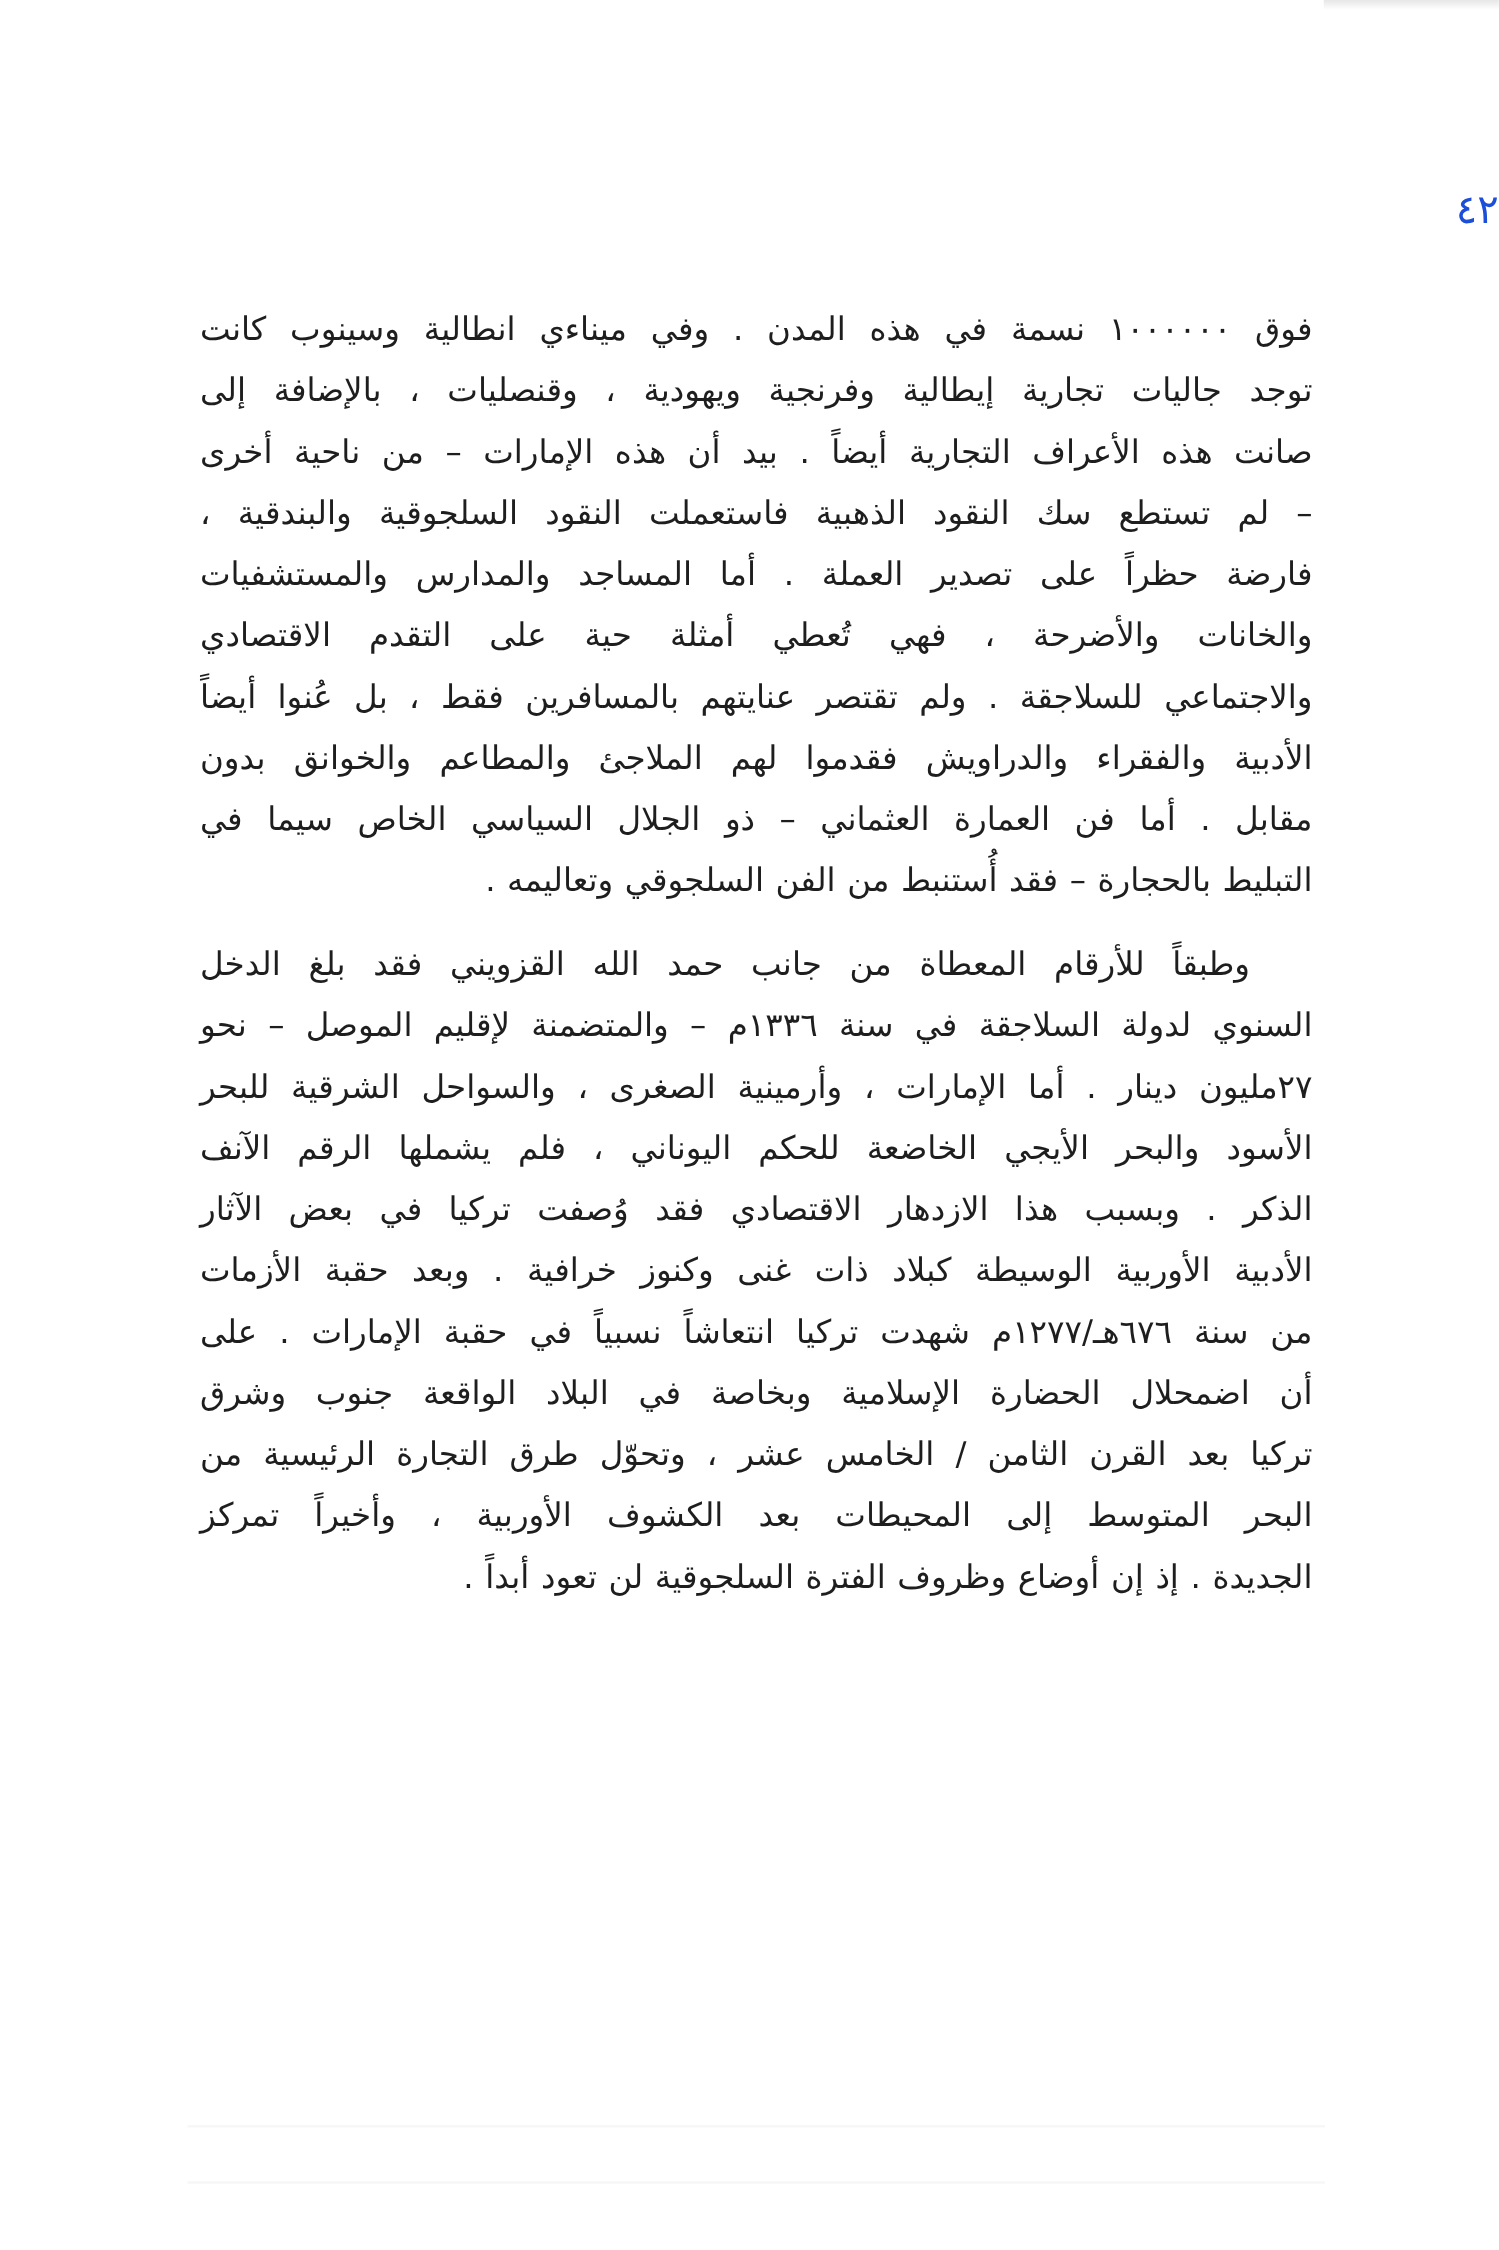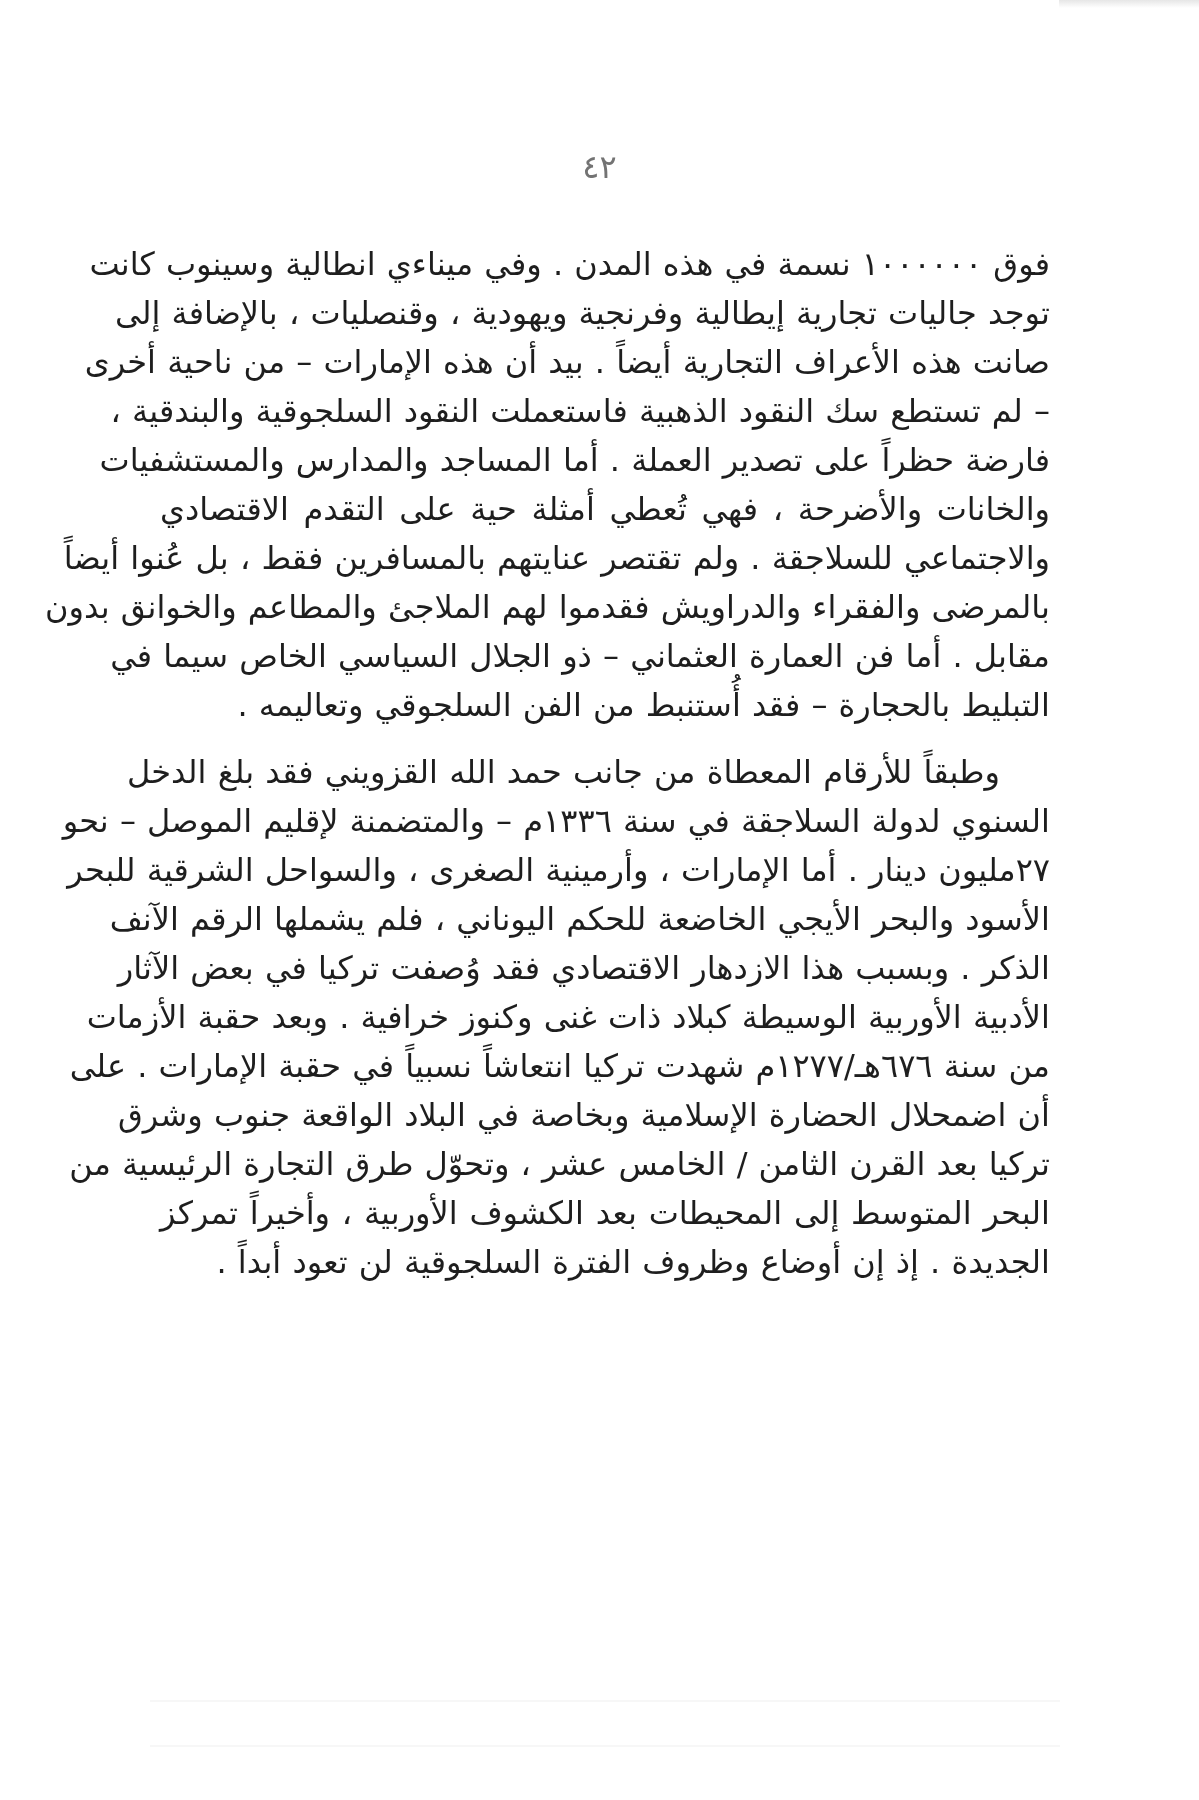--- a/index.html
+++ b/index.html
@@ -24,34 +24,34 @@
     .top-shadow {
       position: absolute;
       top: 0; right: 0;
       width: 140px; height: 8px;
       background: linear-gradient(to bottom, #e6e6e6, #ffffff);
     }
     .page-number {
       position: absolute;
       top: 148px;
       left: 0; right: 0;
-      text-align: center;
+      text-align: right;
       font-size: 32px;
-      color: #737373;
+      color: #1d4ed8;
       direction: rtl;
     }
     .text-block {
       position: absolute;
       top: 240px;
       left: 160px;
       width: 890px;
       direction: rtl;
       text-align: justify;
       text-align-last: justify;
-      font-size: 32px;
+      font-size: 26px;
       line-height: 49px;
       color: #1e1e1e;
       word-spacing: 1px;
     }
     .line {
       display: block;
       height: 49px;
       white-space: nowrap;
       text-align: justify;
       text-align-last: justify;
@@ -81,21 +81,21 @@
 
   <div class="text-block">
     <div>
       <span class="line">فوق ١٠٠٠٠٠٠ نسمة في هذه المدن . وفي ميناءي انطالية وسينوب كانت</span>
       <span class="line">توجد جاليات تجارية إيطالية وفرنجية ويهودية ، وقنصليات ، بالإضافة إلى</span>
       <span class="line">صانت هذه الأعراف التجارية أيضاً . بيد أن هذه الإمارات – من ناحية أخرى</span>
       <span class="line">– لم تستطع سك النقود الذهبية فاستعملت النقود السلجوقية والبندقية ،</span>
       <span class="line">فارضة حظراً على تصدير العملة . أما المساجد والمدارس والمستشفيات</span>
       <span class="line">والخانات والأضرحة ، فهي تُعطي أمثلة حية على التقدم الاقتصادي</span>
       <span class="line">والاجتماعي للسلاجقة . ولم تقتصر عنايتهم بالمسافرين فقط ، بل عُنوا أيضاً</span>
-      <span class="line">بالمرضى والفقراء والدراويش فقدموا لهم الملاجئ والمطاعم والخوانق بدون</span>
+      <span class="line">الأدبية والفقراء والدراويش فقدموا لهم الملاجئ والمطاعم والخوانق بدون</span>
       <span class="line">مقابل . أما فن العمارة العثماني – ذو الجلال السياسي الخاص سيما في</span>
       <span class="line last">التبليط بالحجارة – فقد أُستنبط من الفن السلجوقي وتعاليمه .</span>
     </div>
     <span class="para-gap"></span>
     <div>
       <span class="line" style="padding-right:50px; box-sizing:border-box;">وطبقاً للأرقام المعطاة من جانب حمد الله القزويني فقد بلغ الدخل</span>
       <span class="line">السنوي لدولة السلاجقة في سنة ١٣٣٦م – والمتضمنة لإقليم الموصل – نحو</span>
       <span class="line">٢٧مليون دينار . أما الإمارات ، وأرمينية الصغرى ، والسواحل الشرقية للبحر</span>
       <span class="line">الأسود والبحر الأيجي الخاضعة للحكم اليوناني ، فلم يشملها الرقم الآنف</span>
       <span class="line">الذكر . وبسبب هذا الازدهار الاقتصادي فقد وُصفت تركيا في بعض الآثار</span>

